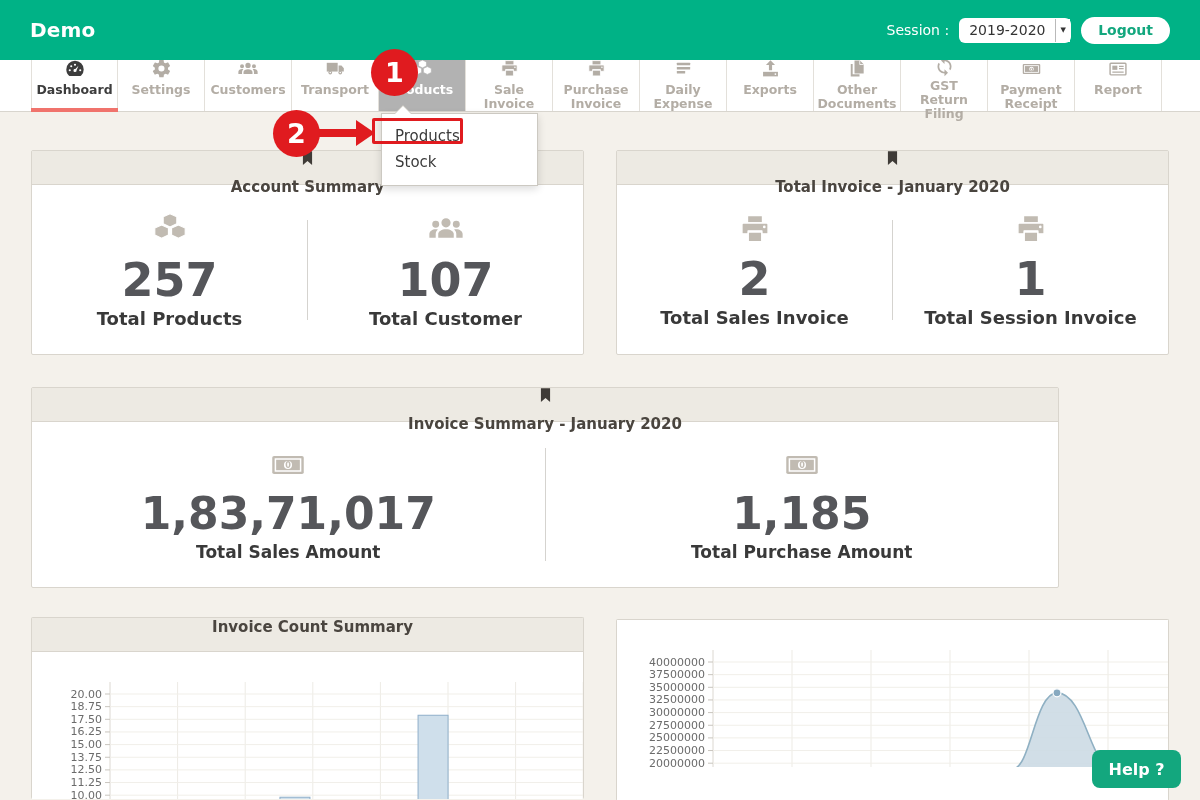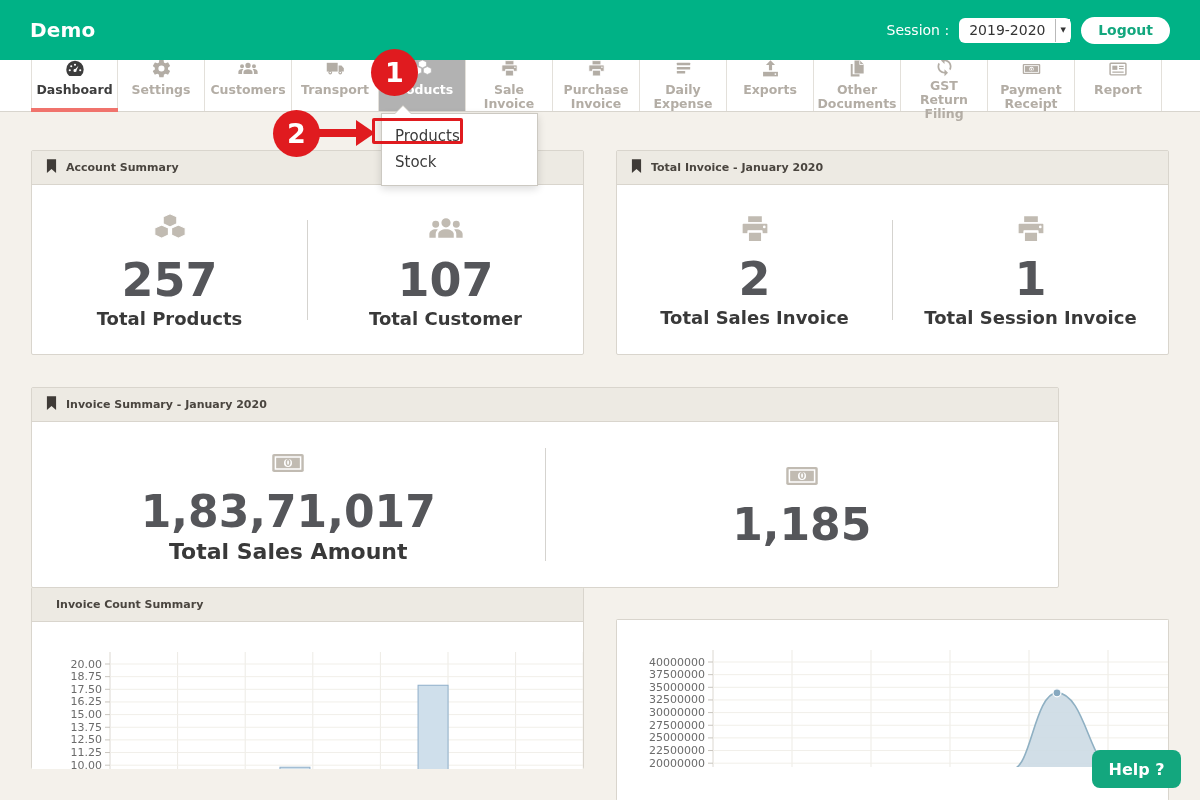--- a/index.html
+++ b/index.html
@@ -56,34 +56,34 @@
   #badge1{left:371px;top:49px;}
   #badge2{left:273px;top:110px;}
   .arrow-shaft{position:absolute;left:318px;top:129px;width:40px;height:8px;background:var(--red);z-index:29;}
   .arrow-head{position:absolute;left:356px;top:120px;width:0;height:0;border-top:13px solid transparent;
     border-bottom:13px solid transparent;border-left:19px solid var(--red);z-index:29;}
   .highlight-rect{position:absolute;left:372px;top:118px;width:91px;height:26px;border:3px solid var(--red);
     border-radius:2px;z-index:25;}
   
   .panel{position:absolute;background:#fff;border:1px solid var(--panel-border);border-radius:2px;}
   .panel-header{height:34px;background:var(--panel-head);border-bottom:1px solid var(--panel-border);
-    display:flex;align-items:center;font-weight:bold;font-size:11px;color:#4a453f;padding:0 14px;gap:9px;}
+    display:flex;align-items:center;font-weight:bold;font-size:15px;color:#4a453f;padding:0 14px;gap:9px;flex-direction:column;}
   .panel-header.no-icon{padding-left:24px;}
   .stats{display:flex;height:calc(100% - 34px);}
   .stat{flex:1;display:flex;flex-direction:column;align-items:center;justify-content:center;}
   .stat-icon{color:#c1bbb2;margin-bottom:2px;}
   .stat-value{font-size:46px;font-weight:600;color:#55565a;line-height:1.15;}
   .stat-label{font-size:18px;font-weight:bold;color:#393939;margin-top:2px;}
   .v-divider{width:1px;background:#d5d3cf;align-self:center;}
   #panel-account{left:31px;top:150px;width:553px;height:205px;}
   #panel-total-invoice{left:616px;top:150px;width:553px;height:205px;}
   #panel-invoice-summary{left:31px;top:387px;width:1028px;height:201px;}
   #panel-invoice-summary .stat-value{font-size:44px;}
-  #panel-invoice-summary .stat-label{font-size:22px;}
-  #panel-count{left:31px;top:587px;width:553px;height:182px;border-bottom:none;}
+  #panel-invoice-summary .stat-label{font-size:17px;}
+  #panel-count{left:31px;top:617px;width:553px;height:182px;border-bottom:none;}
   #panel-amount{left:616px;top:619px;width:553px;height:182px;border-bottom:none;}
   .chart-body{height:147px;background:#fff;}
   svg text{font-family:"DejaVu Sans","Liberation Sans",sans-serif;}
   
   .help-btn{position:absolute;left:1092px;top:750px;width:89px;height:38px;background:var(--green2);color:#fff;
     border:none;border-radius:8px;font-size:16px;font-weight:bold;font-family:inherit;cursor:pointer;z-index:40;
     display:flex;align-items:center;justify-content:center;}
 </style>
 </head>
 <body>
@@ -375,20 +375,21 @@
     <div class="stat">
       <span class="stat-icon">
         <svg width="42" height="36" viewBox="0 0 24 24">
             <rect x="1.5" y="6" width="21" height="12" rx="1.2" fill="currentColor"></rect>
             <rect x="3.6" y="8" width="16.8" height="8" fill="none" stroke="#fff" stroke-width="1"></rect>
             <circle cx="12" cy="12" r="2.7" fill="#fff"></circle>
             <text x="12" y="13.9" font-size="5.4" text-anchor="middle" fill="currentColor" font-weight="bold">0</text>
           </svg>
       </span>
       <span class="stat-value">1,185</span>
+      <span class="stat-label">Total Purchase Amount</span>
     </div>
   </div>
 </section>
 
 <section class="panel" id="panel-count">
   <div class="panel-header no-icon">
     <span>Invoice Count Summary</span>
   </div>
   <div class="chart-body">
     <svg id="chart-count" width="551" height="147">

